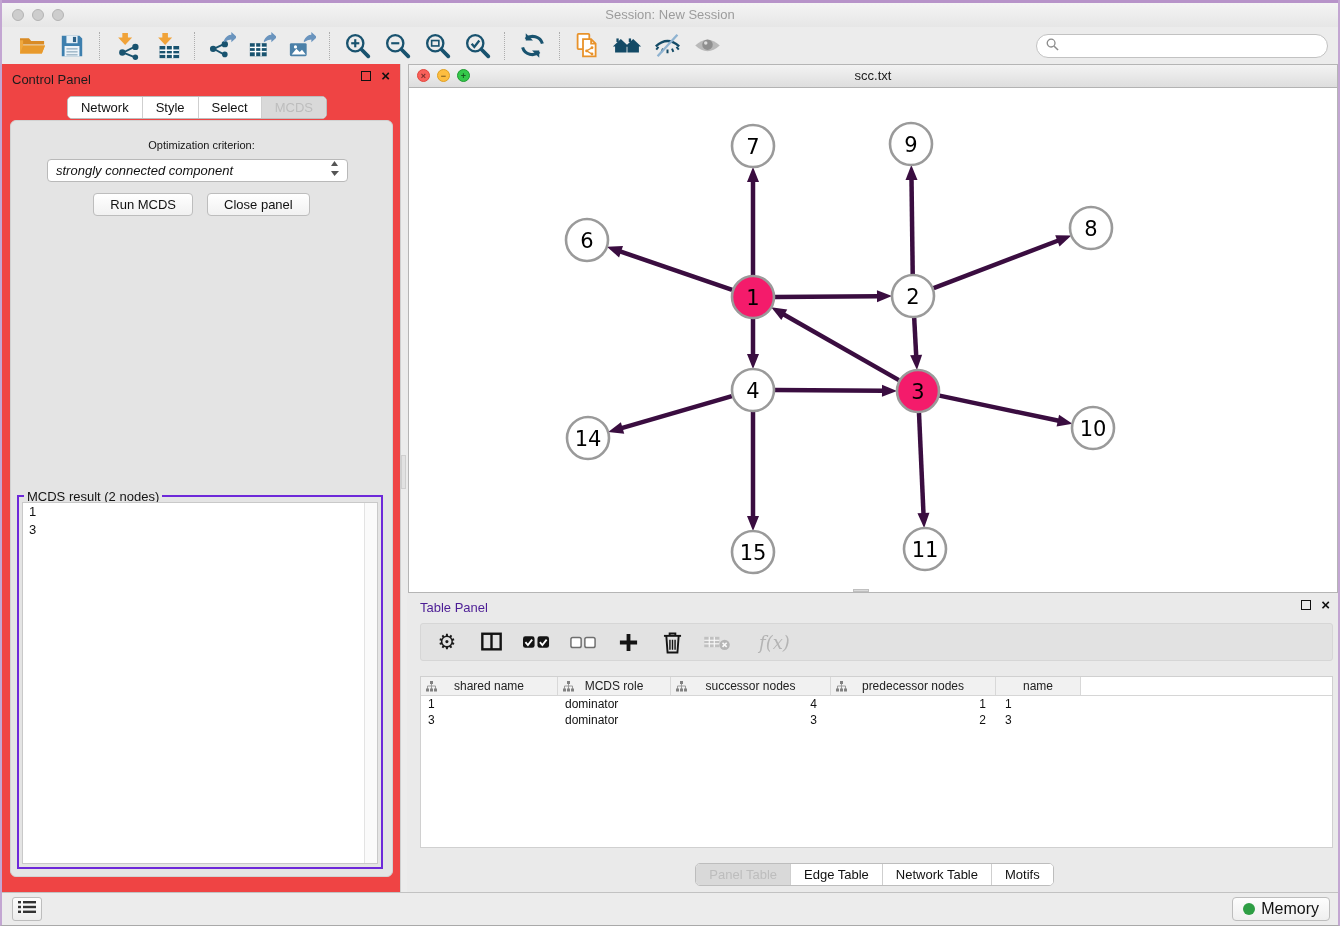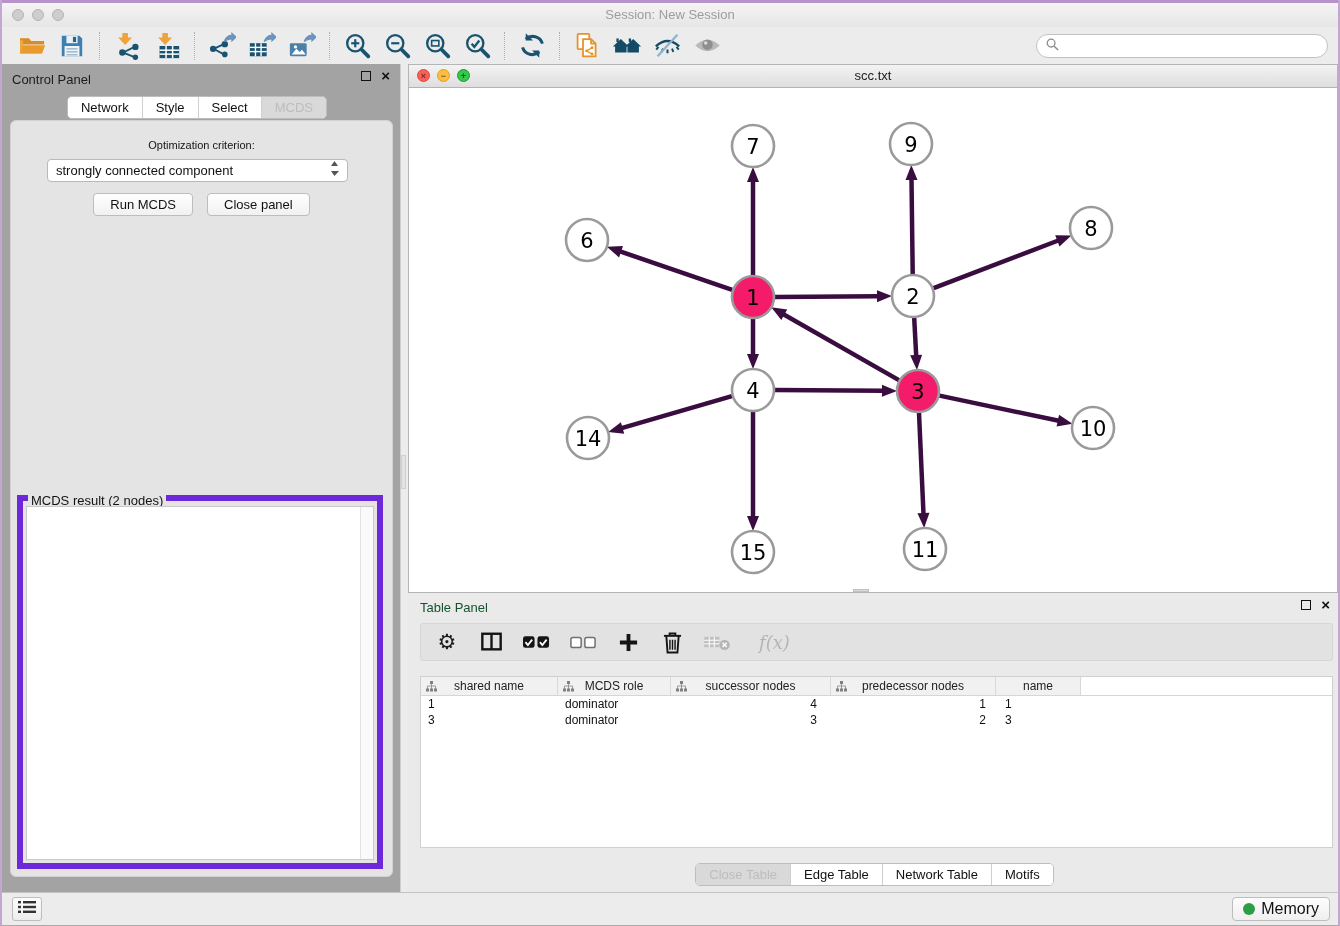--- a/index.html
+++ b/index.html
@@ -20,44 +20,44 @@
   .toolbar { position:absolute; left:0; top:27px; width:100%; height:37px; display:flex; align-items:center;
              padding:0 10px; background:#ececec; }
   .tb-groups { display:flex; align-items:center; height:100%; }
   .tb-btn { width:40px; height:32px; display:flex; align-items:center; justify-content:center; cursor:default; }
   .tb-sep { width:1px; height:28px; border-left:1px dotted #adadad; margin:0 7px; }
   .search { margin-left:auto; width:292px; height:24px; background:#fff; border:1px solid #c2c2c2;
             border-radius:12px; display:flex; align-items:center; padding:0 9px; gap:5px; }
   .search input { border:none; outline:none; flex:1; font-size:13px; background:transparent; font-family:inherit; }
 
   
-  .control-panel { position:absolute; left:0; top:64px; width:399px; bottom:33px; background:#a3a3a3;
+  .control-panel { position:absolute; left:0; top:64px; width:399px; bottom:33px; background:#ef4444;
                    border-right:1px solid #cfcfcf; }
   .cp-header { position:absolute; left:10px; top:8px; font-size:13px; color:#1c1c1c; }
   .panel-btns { position:absolute; right:10px; top:7px; display:flex; gap:10px; align-items:center; }
   .float-btn { width:10px; height:10px; border:1.6px solid #111; background:transparent; display:inline-block; }
   .close-btn { font-size:15px; font-weight:bold; color:#111; line-height:10px; }
   .cp-tabs { position:absolute; left:0; right:8px; top:32px; display:flex; justify-content:center; }
 
   .seg { display:inline-flex; border:1px solid #bdbdbd; border-radius:5px; overflow:hidden; background:#fff; }
   .seg .tab { padding:3px 13px; font-size:13px; color:#111; background:#fff; border-left:1px solid #cfcfcf; white-space:nowrap; }
   .seg .tab:first-child { border-left:none; }
   .seg .tab.active { background:#d9d9d9; color:#bdbdbd; }
 
   .cp-body { position:absolute; left:8px; right:7px; top:56px; bottom:15px; background:#e4e4e4;
              border:1px solid #d2d2d2; border-radius:6px; }
   .opt-label { position:absolute; left:0; right:0; top:18px; text-align:center; font-size:11px; color:#151515; }
   .select-box { position:absolute; left:36px; right:44px; top:38px; height:23px; background:#fff;
-                border:1px solid #b9b9b9; border-radius:4px; display:flex; align-items:center; padding:0 8px; }
+                border:1px solid #b9b9b9; border-radius:4px; display:flex; align-items:center; padding:0 8px;font-style:italic; }
   .select-box .sel-text { font-size:13px; color:#111; flex:1; }
   .cp-buttons { position:absolute; left:0; right:0; top:72px; display:flex; justify-content:center; gap:14px; }
   .push-btn { font-size:13px; color:#111; background:linear-gradient(#ffffff,#f1f1f1); border:1px solid #bdbdbd;
               border-radius:4px; padding:3px 16px; }
 
-  .fs { position:absolute; left:6px; right:9px; top:374px; bottom:7px; border:6px solid #6d28d9;text-align:right; }
+  .fs { position:absolute; left:6px; right:9px; top:374px; bottom:7px; border:2px solid #6d28d9; }
   .fs-legend { position:absolute; top:-8px; left:5px; background:#e4e4e4; padding:0 3px; font-size:13px; color:#131313; }
   .result-list { position:absolute; left:3px; right:3px; top:5px; bottom:3px; background:#fff; border:1px solid #c9c9c9; }
   .result-scroll { position:absolute; right:0; top:0; bottom:0; width:13px; background:#fafafa; border-left:1px solid #e3e3e3; }
   .result-item { font-size:13px; color:#111; padding:1px 6px; line-height:16px; }
 
   
   .network-window { position:absolute; left:406px; top:64px; width:930px; height:529px; background:#fff;
                     border:1px solid #b5b5b5; }
   .nw-titlebar { position:absolute; left:0; right:0; top:0; height:23px;
                  background:linear-gradient(#f3f3f3,#dedede); border-bottom:1px solid #b3b3b3; }
@@ -67,21 +67,21 @@
   .nw-red   { background:#f8605a; border:1px solid #e2463d; }
   .nw-yel   { background:#fdbd40; border:1px solid #dfa023; }
   .nw-grn   { background:#34c84a; border:1px solid #1f9a31; }
   .nw-title { position:absolute; left:0; right:0; top:3px; text-align:center; font-size:13px; color:#1a1a1a; }
   .canvas { position:absolute; left:0; right:0; top:23px; bottom:0; }
   .grip { position:absolute; left:851px; top:589px; width:16px; height:3px; background:#dadada; border:1px solid #c0c0c0; }
   .vgrip { position:absolute; left:399px; top:455px; width:5px; height:34px; background:#e2e2e2; border:1px solid #cfcfcf; }
 
   
   .table-panel { position:absolute; left:405px; top:593px; width:935px; bottom:33px; background:#eaeaea; }
-  .tp-header { position:absolute; left:13px; top:7px; font-size:13px; color:#14532d; }
+  .tp-header { position:absolute; left:13px; top:7px; font-size:13px; color:#4c1d95; }
   .tp-panel-btns { position:absolute; right:12px; top:7px; display:flex; gap:10px; align-items:center; }
   .tp-toolbar { position:absolute; left:13px; right:9px; top:30px; height:38px; background:#e2e2e2;
                 border:1px solid #d6d6d6; border-radius:3px; display:flex; align-items:center; gap:20px; padding:0 14px; }
   .tp-icon { display:flex; align-items:center; justify-content:center; min-width:24px; }
   .tp-icon.disabled { opacity:.8; }
   .fx { font-family:"DejaVu Serif", serif; font-style:italic; font-size:18px; color:#a9a9a9;margin-left:8px; }
   .uni { font-family:"DejaVu Sans", sans-serif; }
 
   .tp-table { position:absolute; left:13px; right:9px; top:83px; height:172px; background:#fff; border:1px solid #d0d0d0; }
   .thead { display:flex; height:19px; border-bottom:1px solid #d6d6d6; }
@@ -524,21 +524,21 @@
             <div class="td tcol0 tc0">3</div>
             <div class="td tcol1 tc1">dominator</div>
             <div class="td tcol2 tc2">3</div>
             <div class="td tcol3 tc3">2</div>
             <div class="td tcol4 tc4">3</div>
           </div>
         </div>
     </div>
     <div class="tp-tabs">
       <div class="seg">
-          <div class="tab active">Close Table</div>
+          <div class="tab active">Panel Table</div>
           <div class="tab">Edge Table</div>
           <div class="tab">Network Table</div>
           <div class="tab">Motifs</div>
         </div>
     </div>
   </div>
 
   <div class="statusbar">
     <div class="list-btn">
       <span><svg width="18" height="14" viewBox="0 0 18 14">

